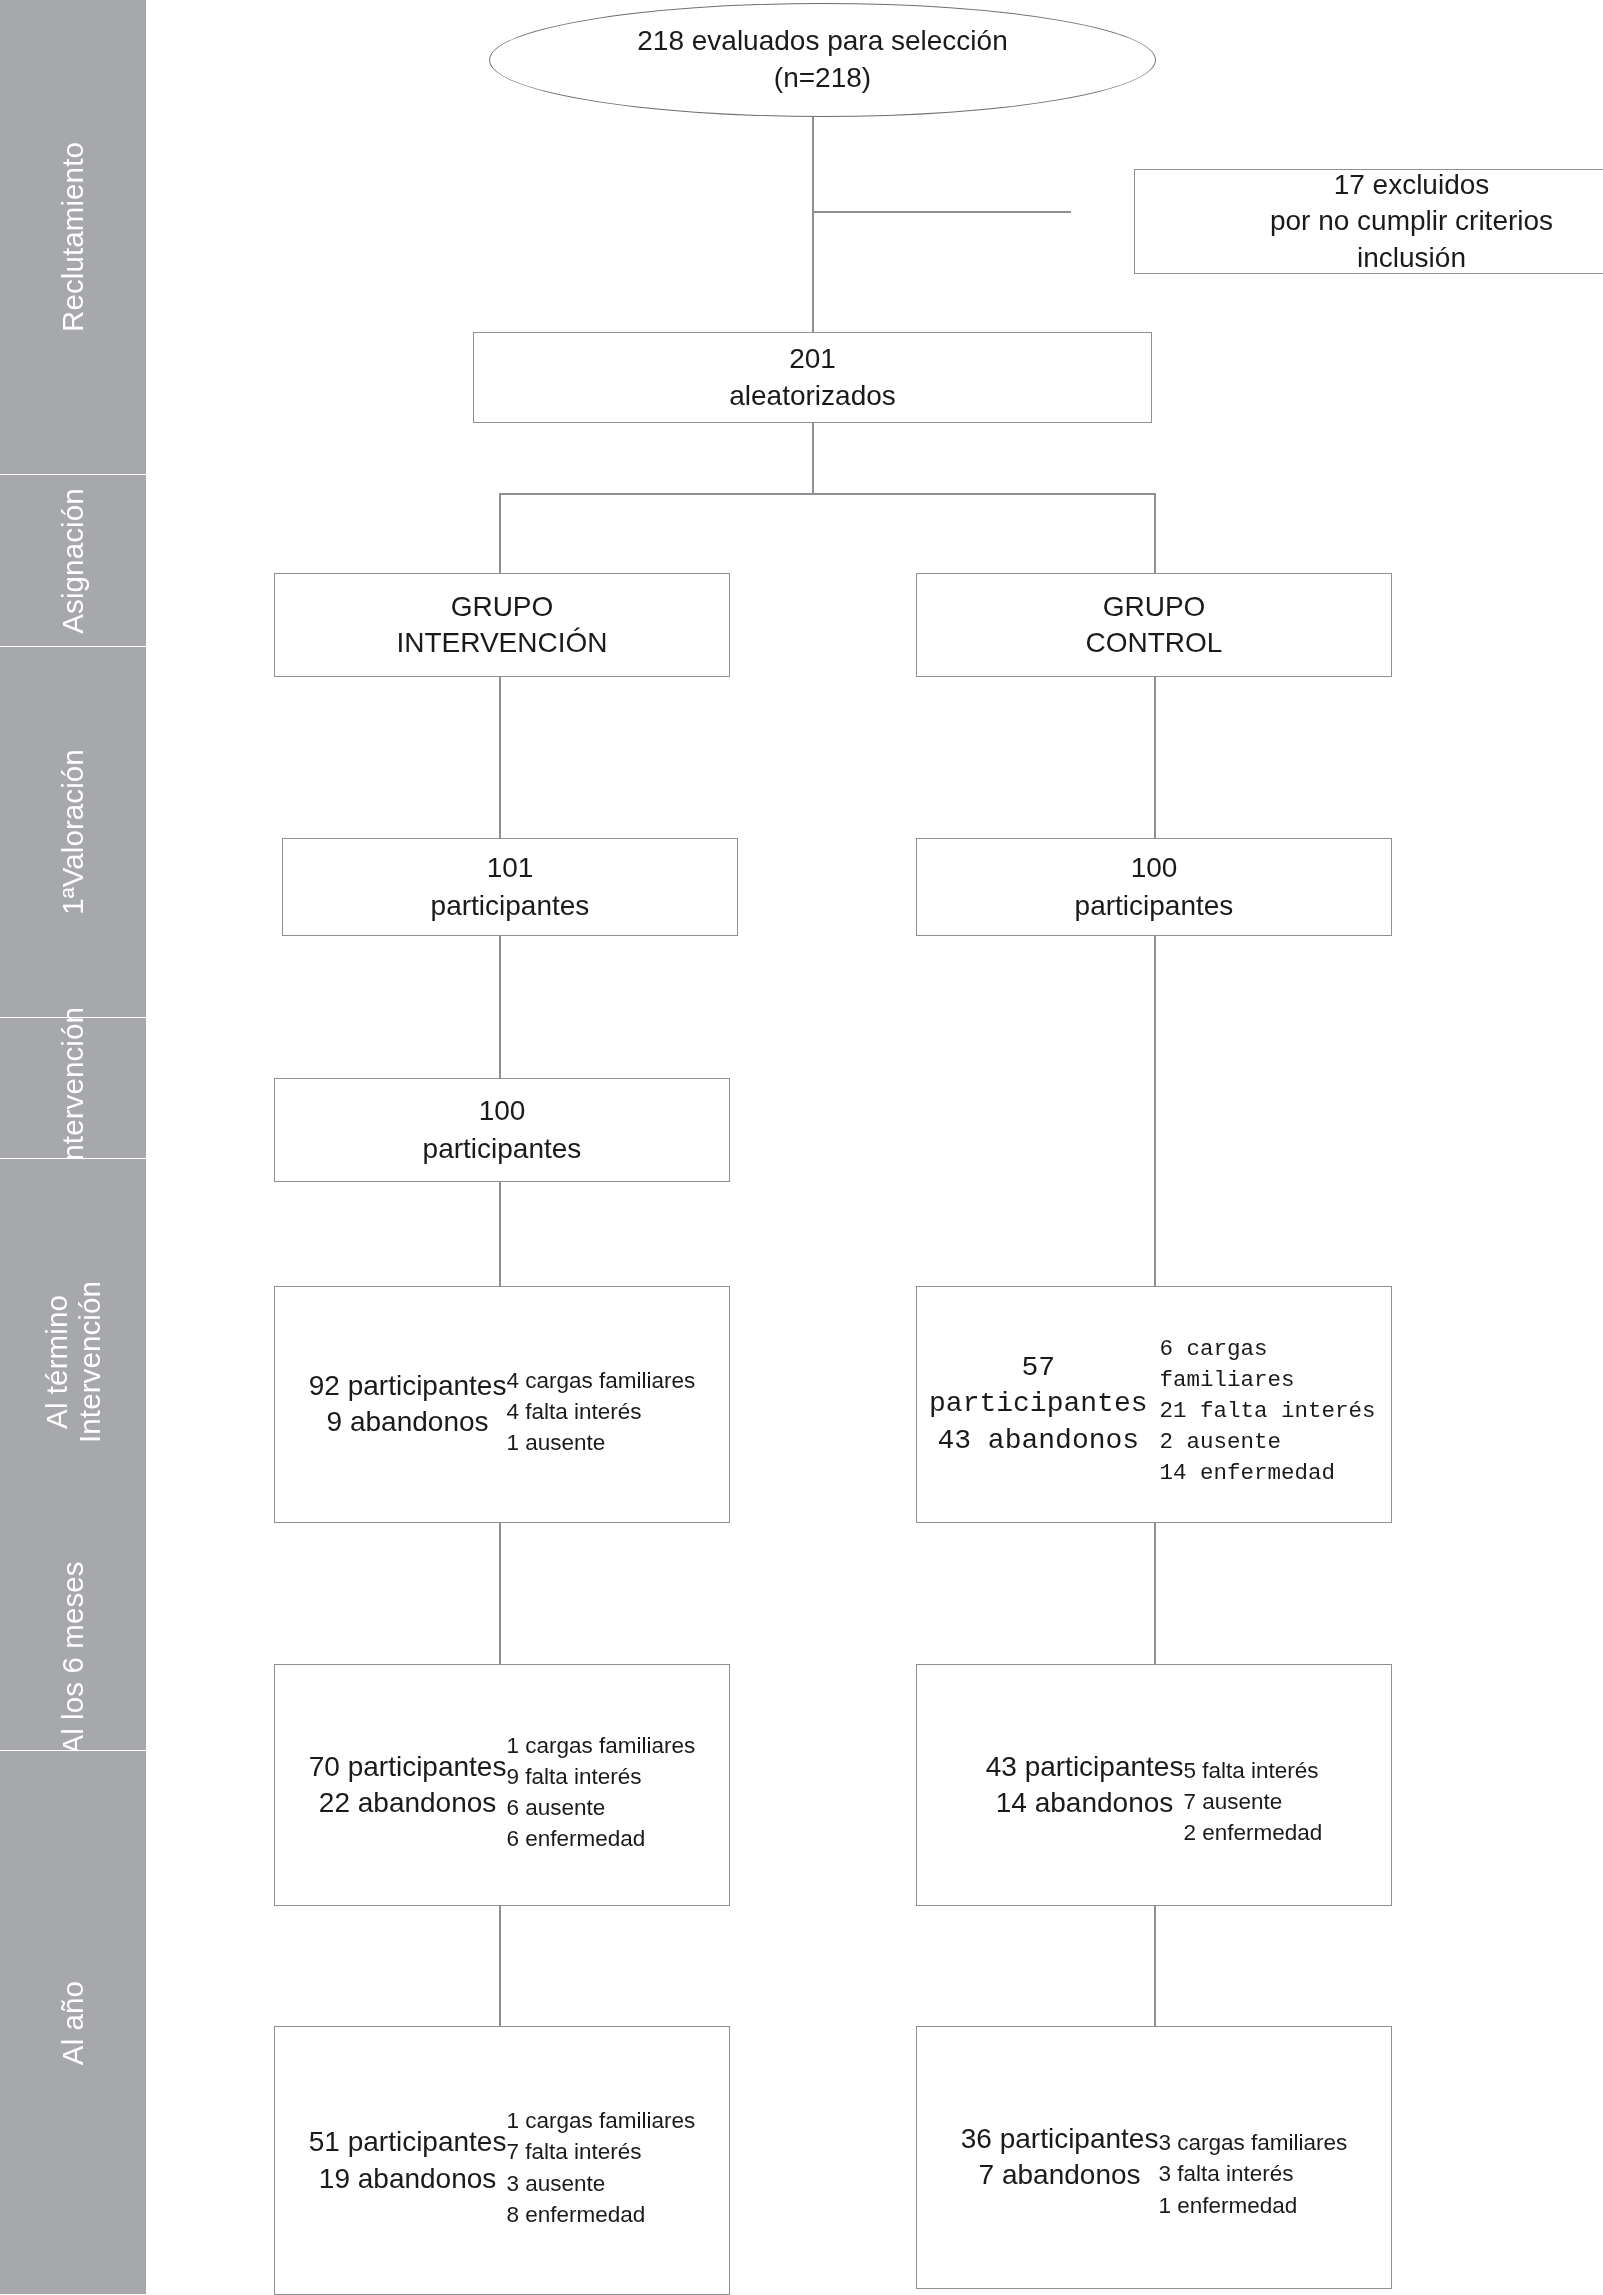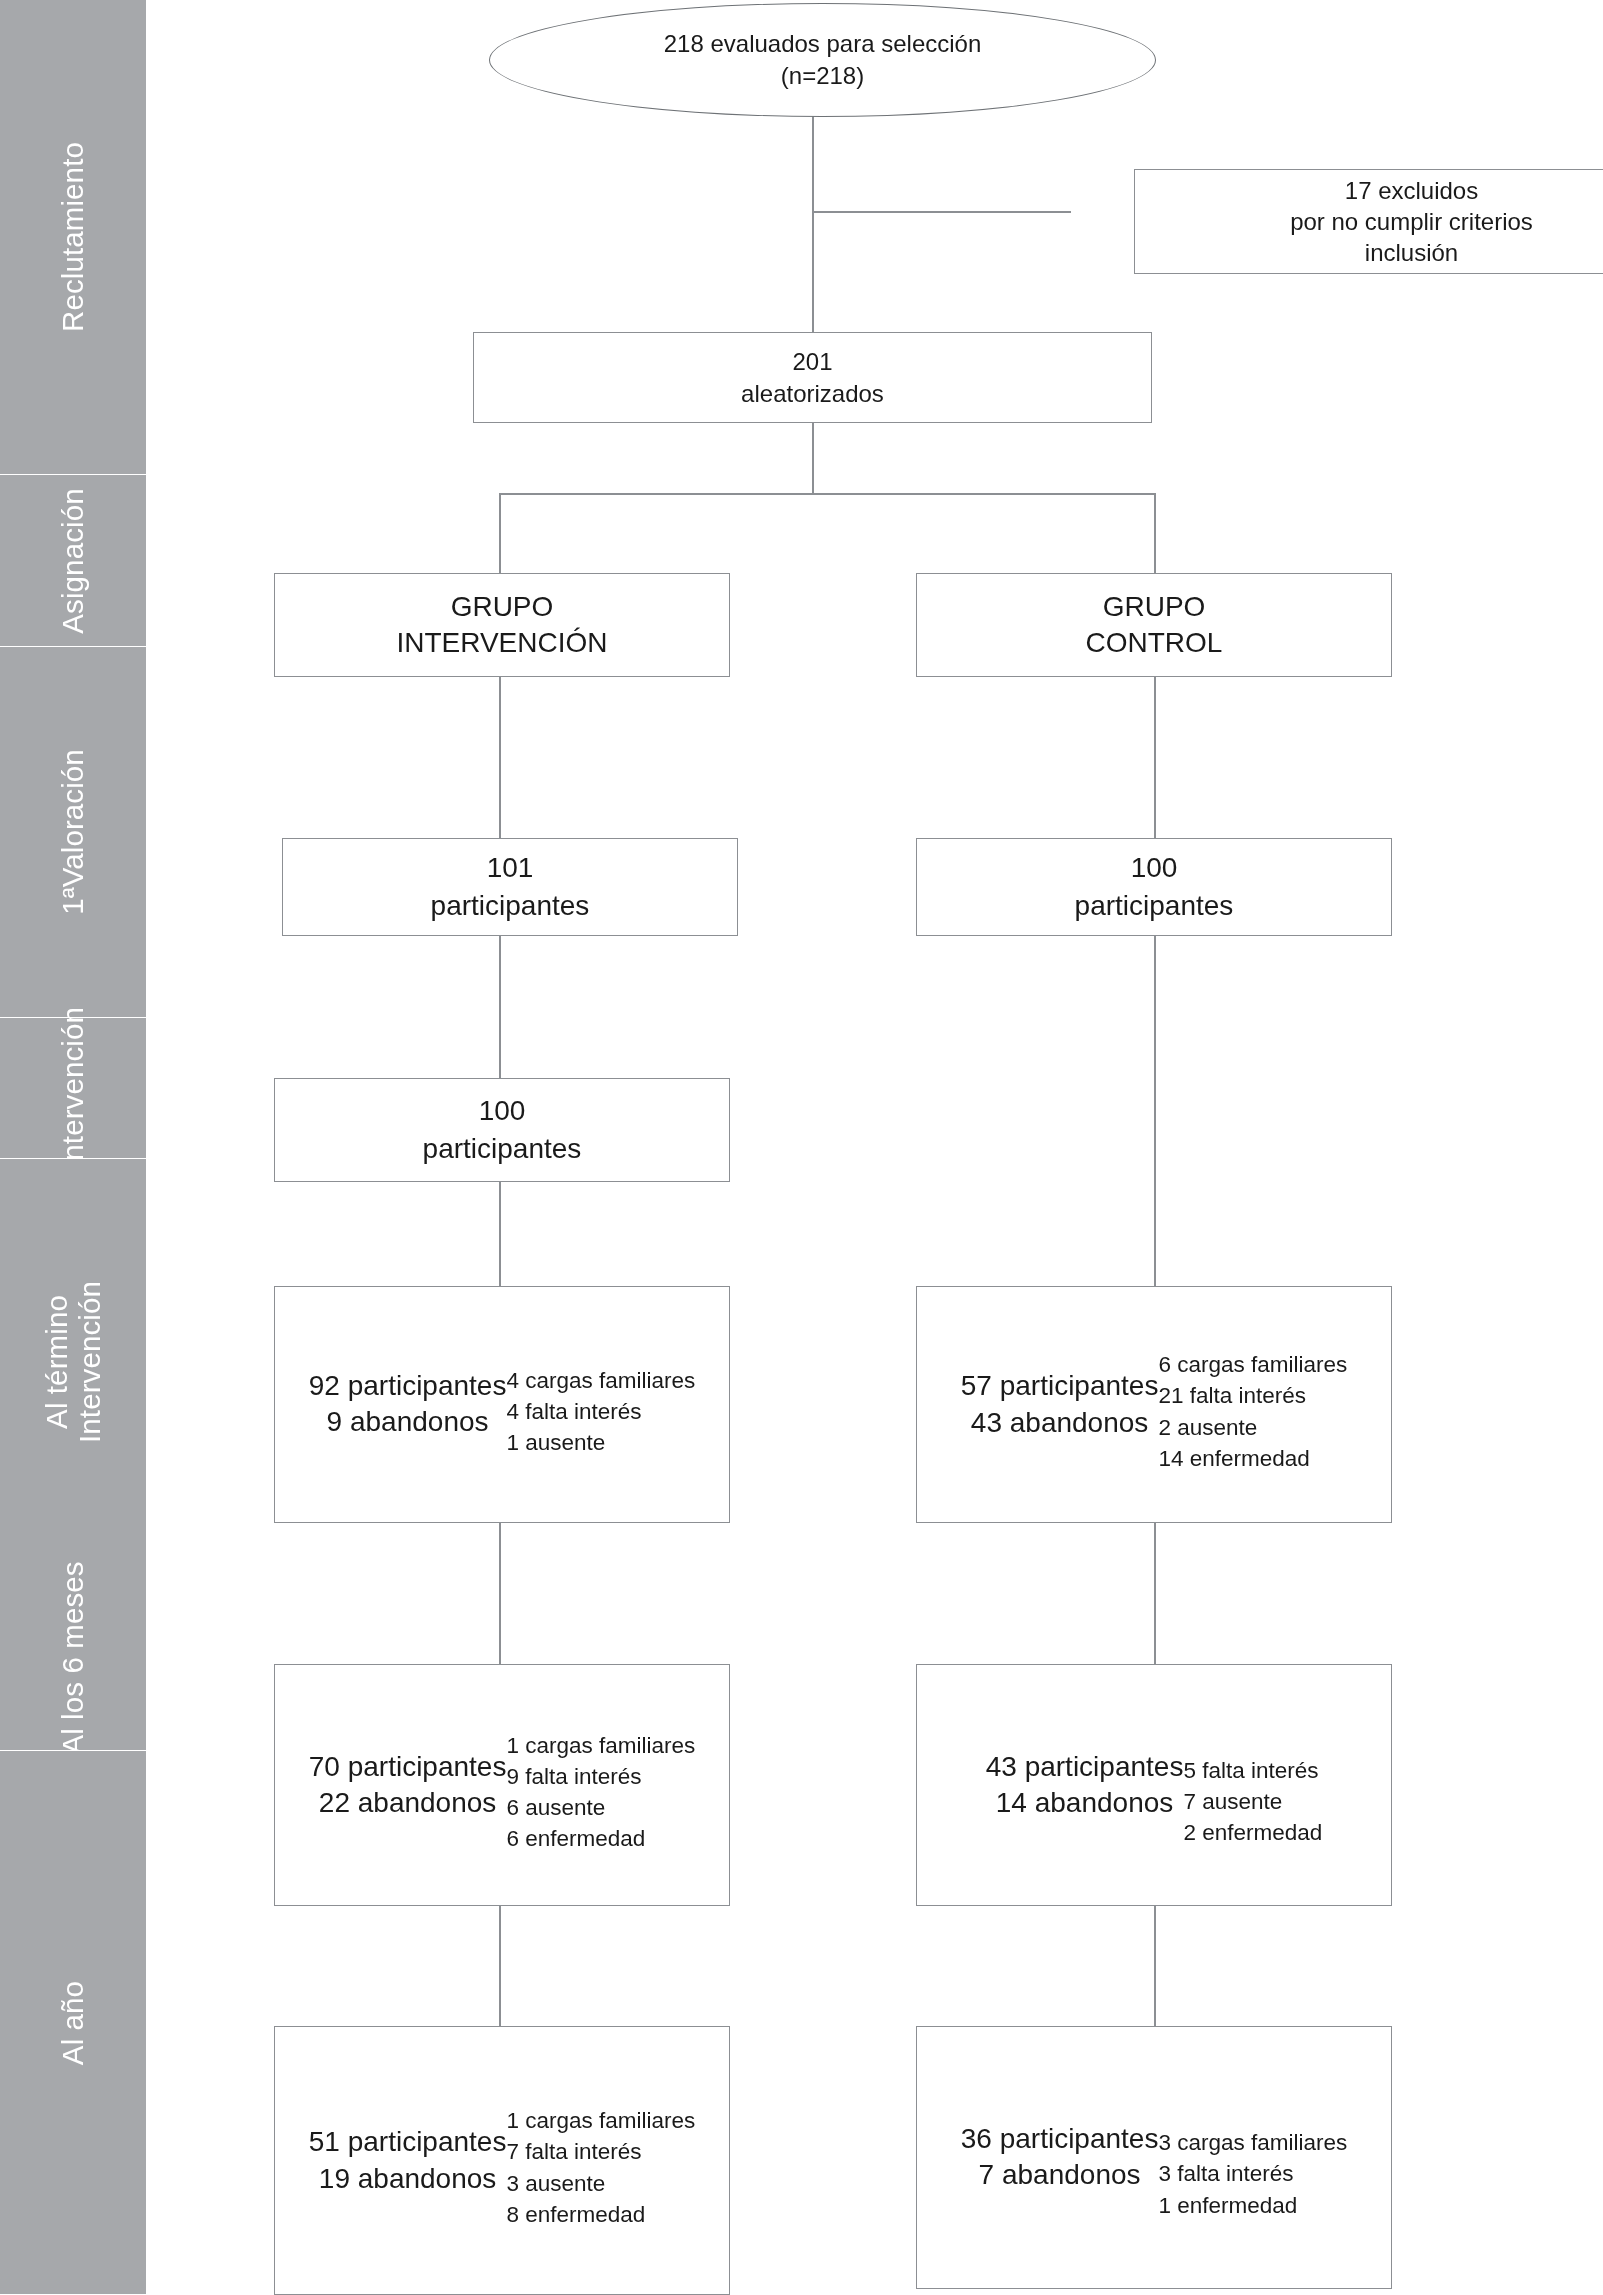--- a/index.html
+++ b/index.html
@@ -65,21 +65,21 @@
     text-align:center;
   }
   .line{
     position:absolute;
     background:#8c8f93;
   }
   .vline{width:1.9px;}
   .hline{height:1.9px;}
 
   .t-main{
-    font-size:24px;
+    font-size:28px;
     line-height:1.30;
     white-space:pre-line;
   }
   .t-group{
     font-size:28px;
     line-height:1.34;
     white-space:pre-line;
   }
   .t-head{
     font-size:28px;
@@ -217,21 +217,21 @@
   </div>
 
   <div class="node" style="left:916px;top:573px;width:476px;height:104px;">
     <span class="t-head">GRUPO
 CONTROL</span>
   </div>
   <div class="node" style="left:916px;top:838px;width:476px;height:98px;">
     <span class="t-group">100
 participantes</span>
   </div>
-  <div class="node" style="left:916px;top:1286px;width:476px;height:237px;">
+  <div class="node" style="left:916px;top:1286px;width:476px;height:237px;font-family:Liberation Mono, monospace;">
     <div class="split">
       <span class="headline">57 participantes
 43 abandonos</span>
       <span class="reasons">6 cargas familiares
 21 falta interés
 2 ausente
 14 enfermedad</span>
     </div>
   </div>
   <div class="node" style="left:916px;top:1664px;width:476px;height:242px;">

